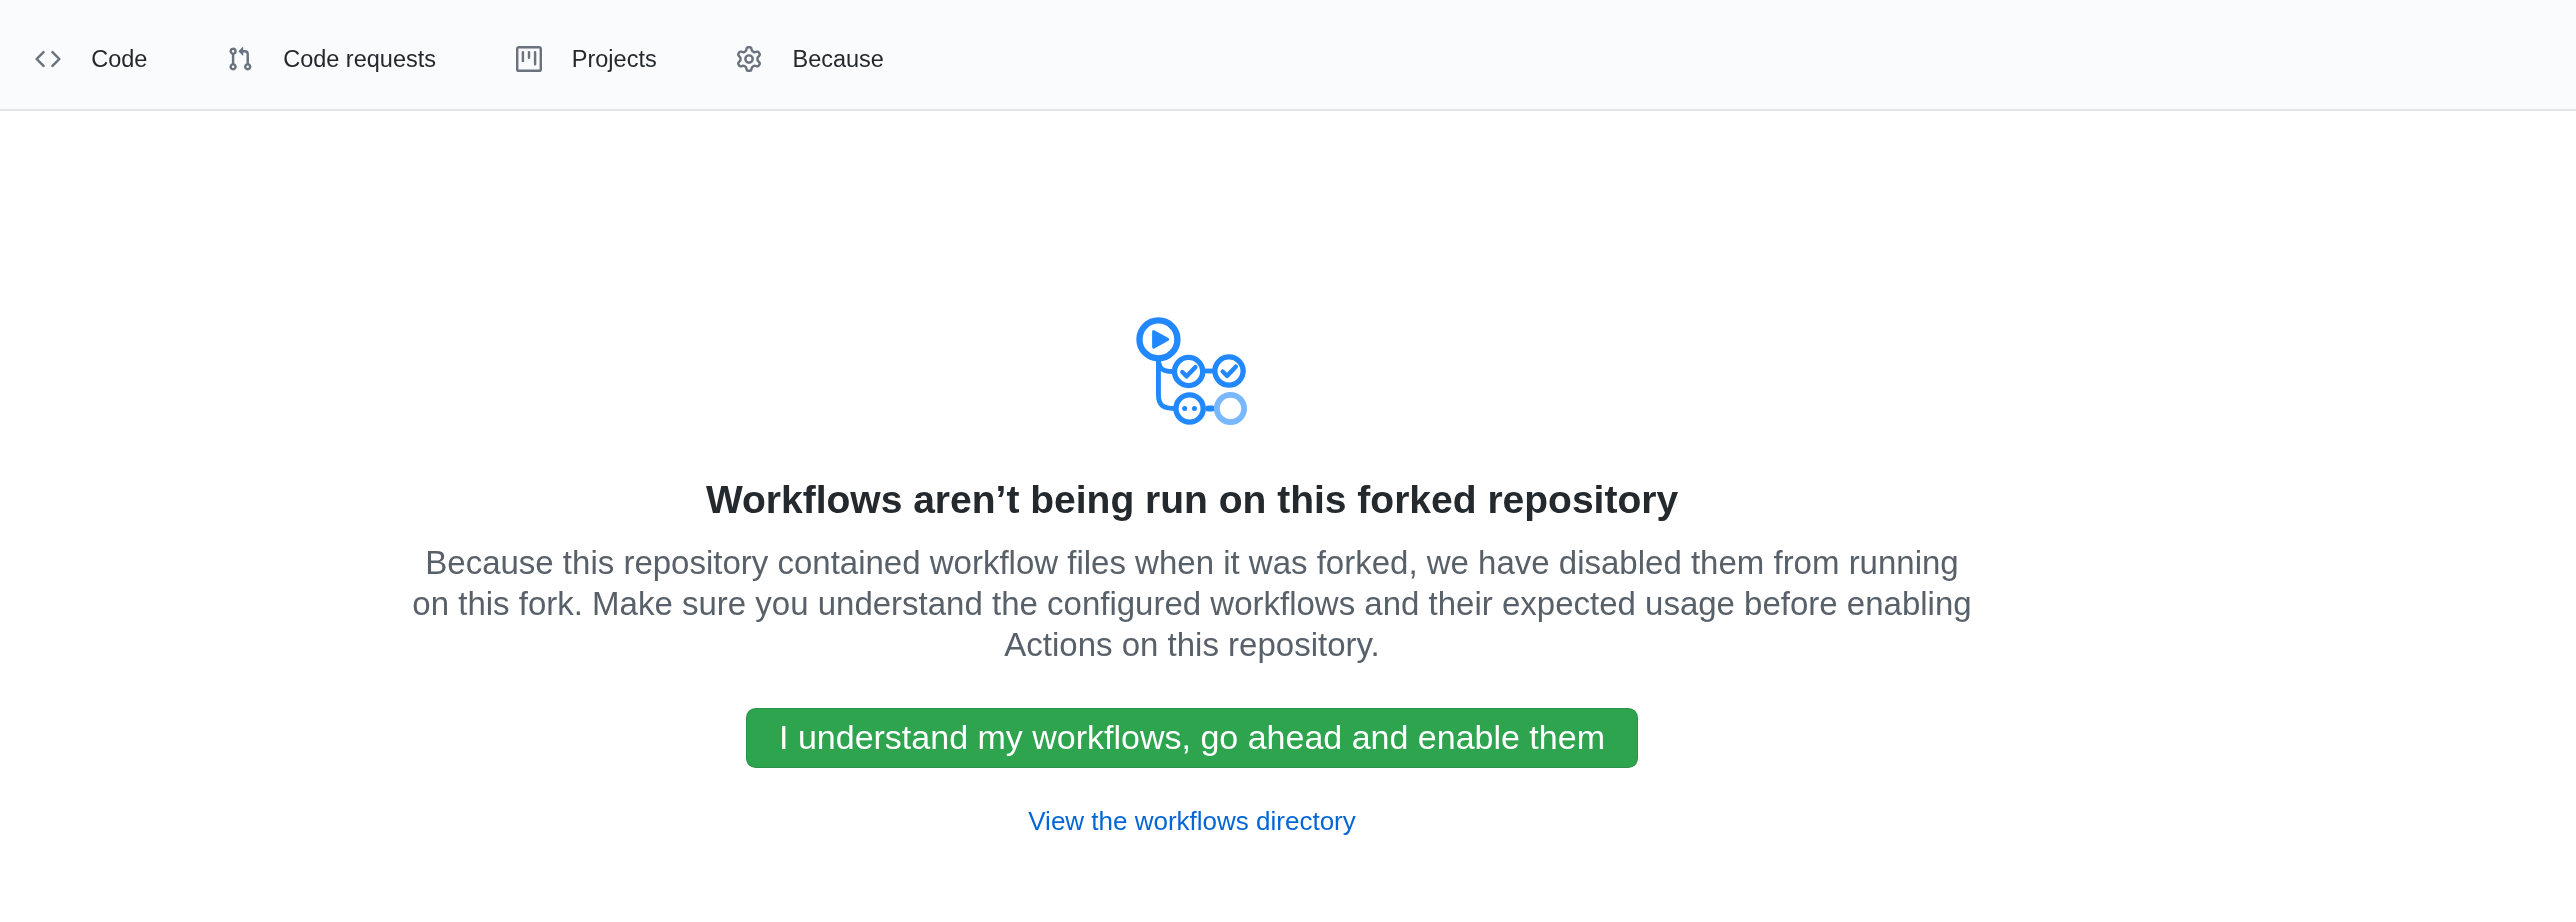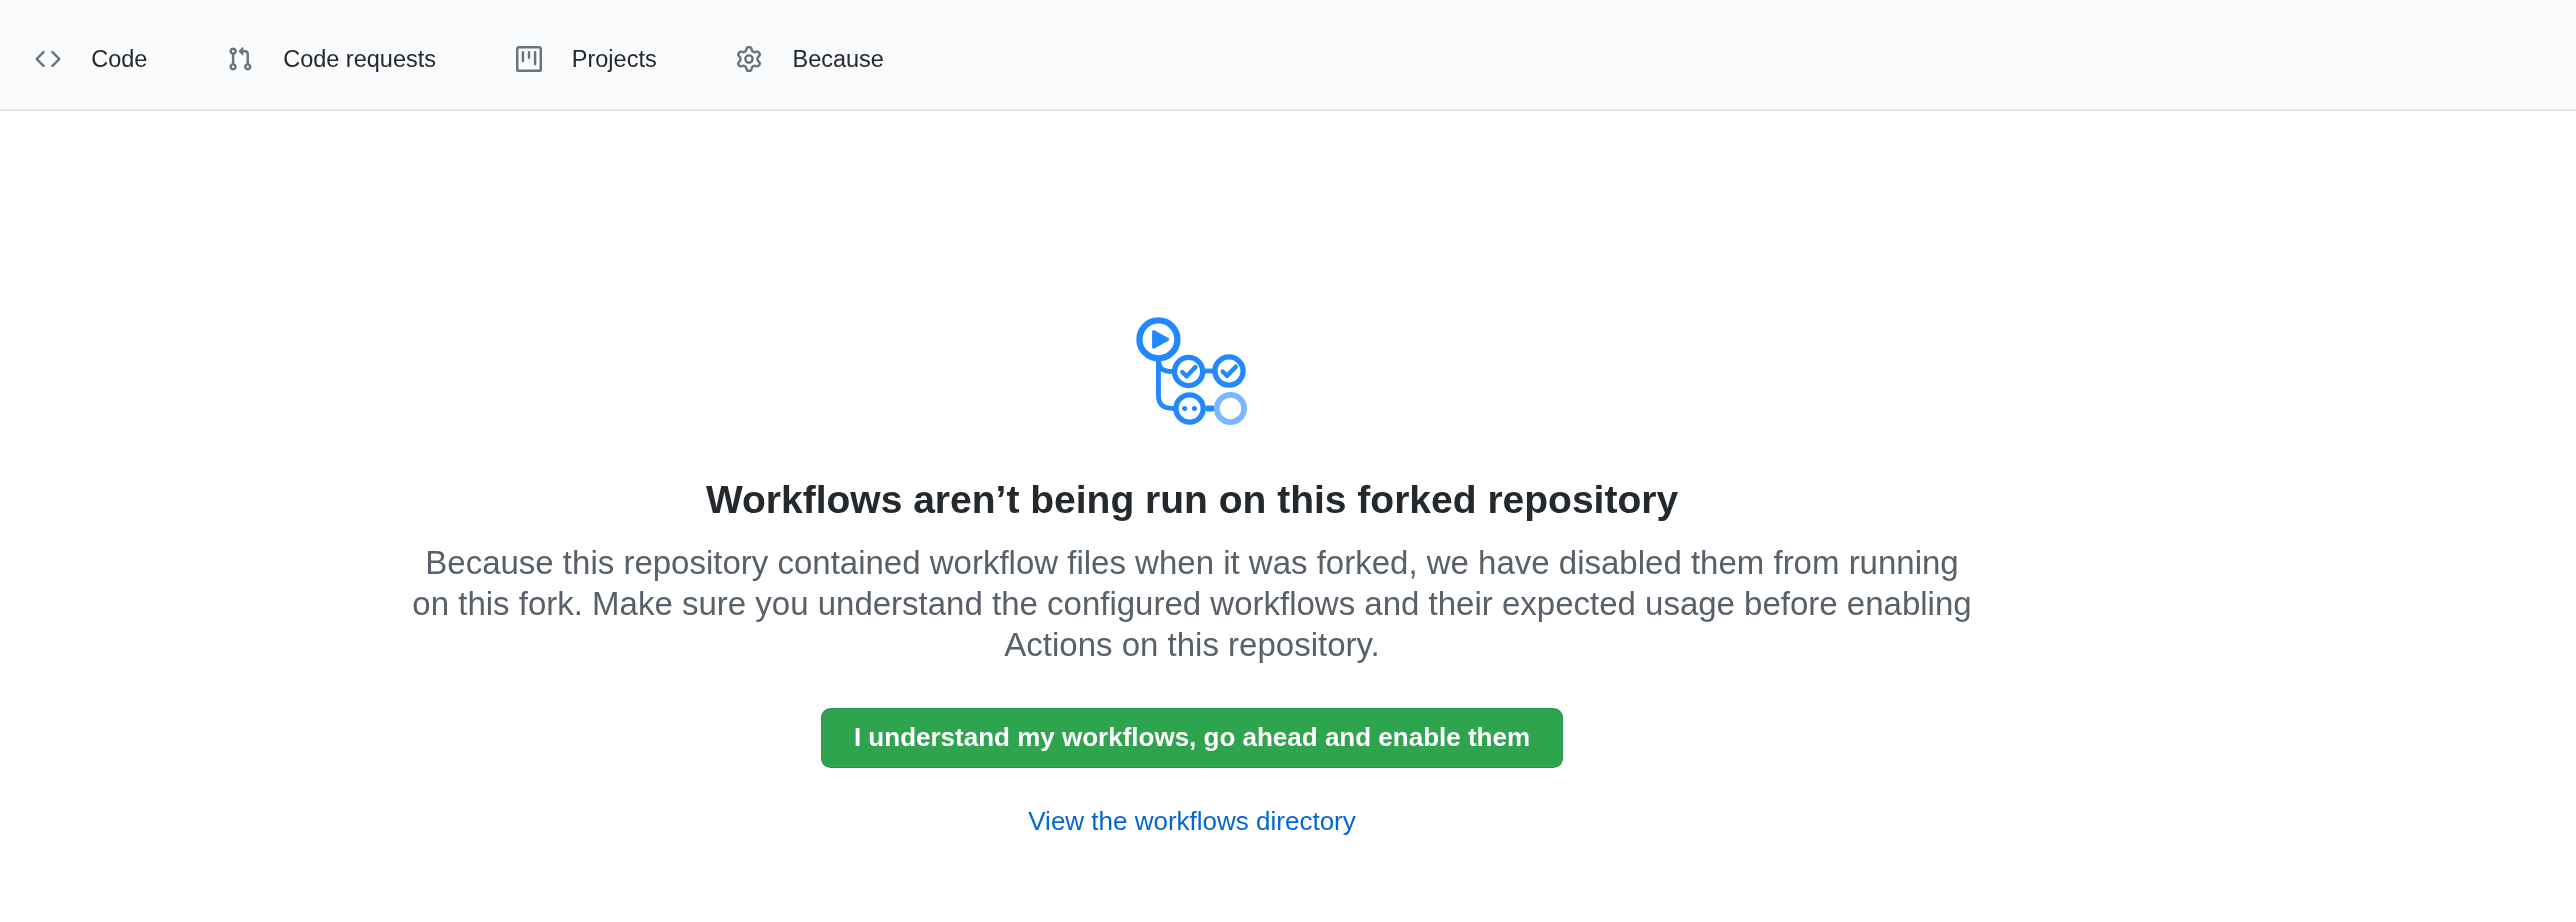--- a/index.html
+++ b/index.html
@@ -29,21 +29,21 @@
   .content {
     position:absolute; left:410px; top:96px; width:1564px;
     text-align:center;
   }
   .wf-illustration { display:block; margin:221px auto 0; width:113px; height:109px; }
   .bs-title { margin-top:49px; font-size:39px; line-height:49px; font-weight:700; color:#24292e; }
   .bs-desc { margin:17.6px auto 0; max-width:1564px; font-size:33px; line-height:41px; color:#586069; }
   .btn-row { margin-top:43px; }
   .enable-btn {
     display:inline-block; padding:14.7px 32px;
-    font-family:inherit; font-size:26px; font-weight:700; line-height:29px;
+    font-family:inherit; font-size:34px; font-weight:400; line-height:29px;
     color:#ffffff; background:#2ea44f;
     border:1px solid rgba(27,31,35,0.15); border-radius:9.8px;
     cursor:pointer;
   }
   .link-row { margin-top:39px; }
   .wf-link { display:inline-block; font-size:26px; line-height:29px; color:#0366d6; text-decoration:none; cursor:pointer; }
 </style>
 </head>
 <body>
 

